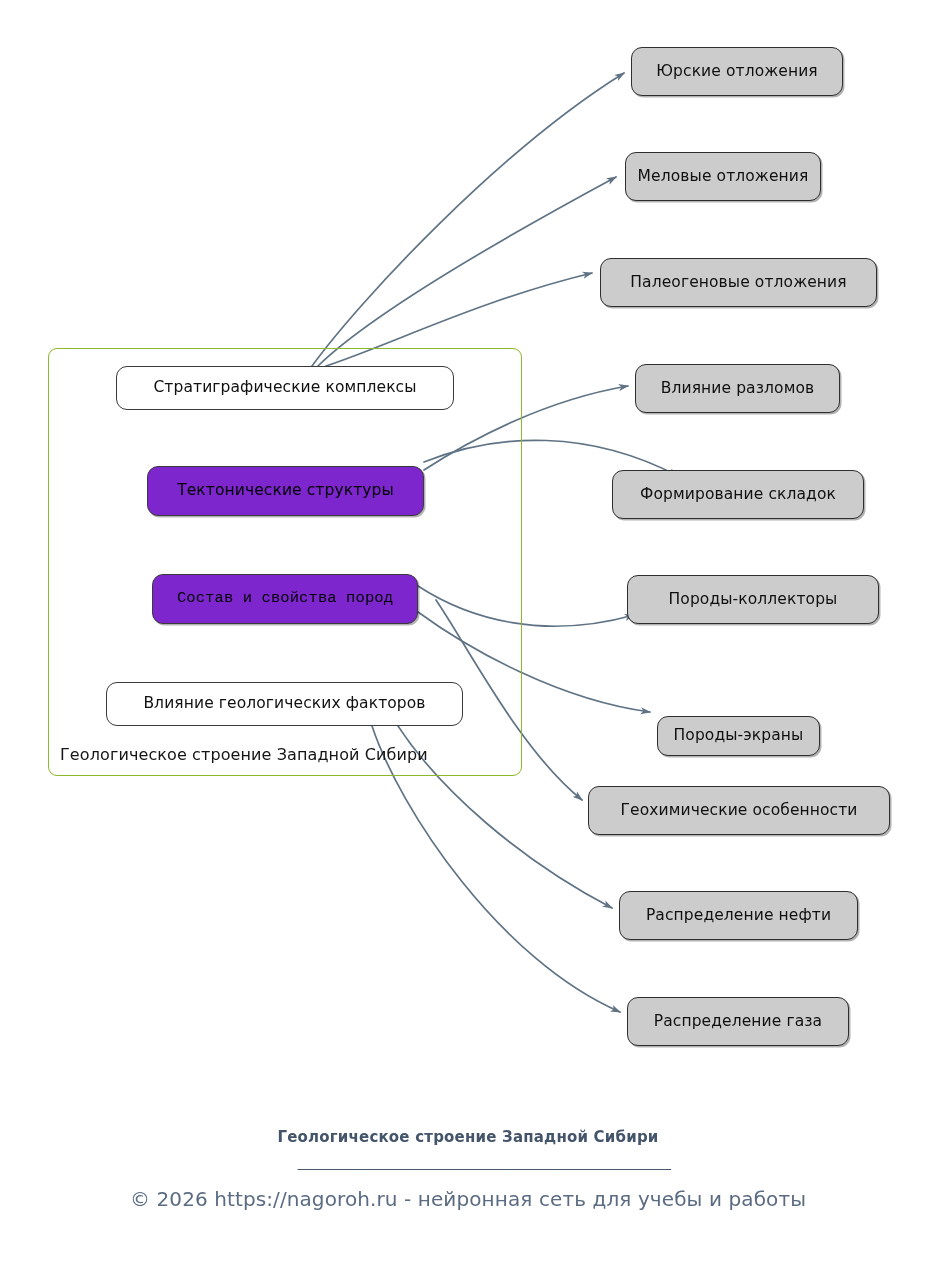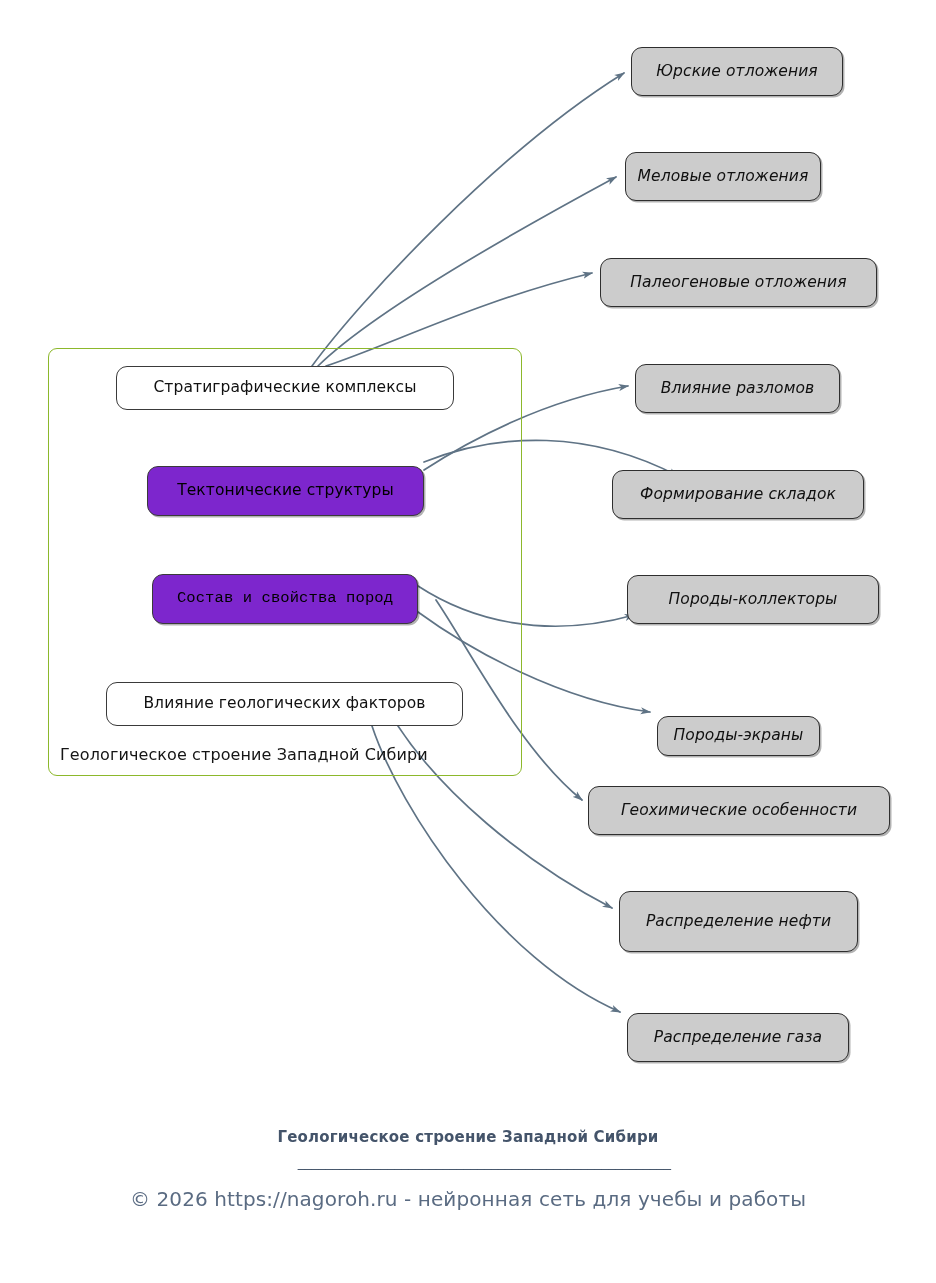--- a/index.html
+++ b/index.html
@@ -44,21 +44,20 @@
     font-size: 15.5px;
     line-height: 1;
     color: #101010;
     white-space: nowrap;
     letter-spacing: 0.1px;
   }
   .node-gray {
     background: #cccccc;
     border-color: #2e2e2e;
     box-shadow: 1.5px 1.5px 0 rgba(0,0,0,0.30);
-    font-style: italic;
   }
   .node-white {
     background: #ffffff;
     border-color: #3a3a3a;
   }
   .node-purple {
     background: #7d26cd;
     border-color: #3a3a3a;
     color: #000000;
     box-shadow: 1.5px 1.5px 0 rgba(0,0,0,0.30);
@@ -174,24 +173,24 @@
       </div>
       <div class="node node-gray" style="left: 627px; top: 575px; width: 252px; height: 49px;">
         <span>Породы-коллекторы</span>
       </div>
       <div class="node node-gray" style="left: 657px; top: 680px; width: 163px; height: 40px; margin-top: 36px;">
         <span>Породы-экраны</span>
       </div>
       <div class="node node-gray" style="left: 588px; top: 786px; width: 302px; height: 49px;">
         <span>Геохимические особенности</span>
       </div>
-      <div class="node node-gray" style="left: 619px; top: 891px; width: 239px; height: 61px;">
+      <div class="node node-gray" style="left: 619px; top: 891px; width: 239px; height: 49px;">
         <span>Распределение нефти</span>
       </div>
-      <div class="node node-gray" style="left: 627px; top: 997px; width: 222px; height: 49px; margin-top: 16px;">
+      <div class="node node-gray" style="left: 627px; top: 997px; width: 222px; height: 49px;">
         <span>Распределение газа</span>
       </div>
     </div>
 
   <div class="footer-title">Геологическое строение Западной Сибири</div>
   <div class="footer-rule">______________________________________________________</div>
   <div class="footer-copy">© 2026 https://nagoroh.ru - нейронная сеть для учебы и работы</div>
 
 </div>
 

